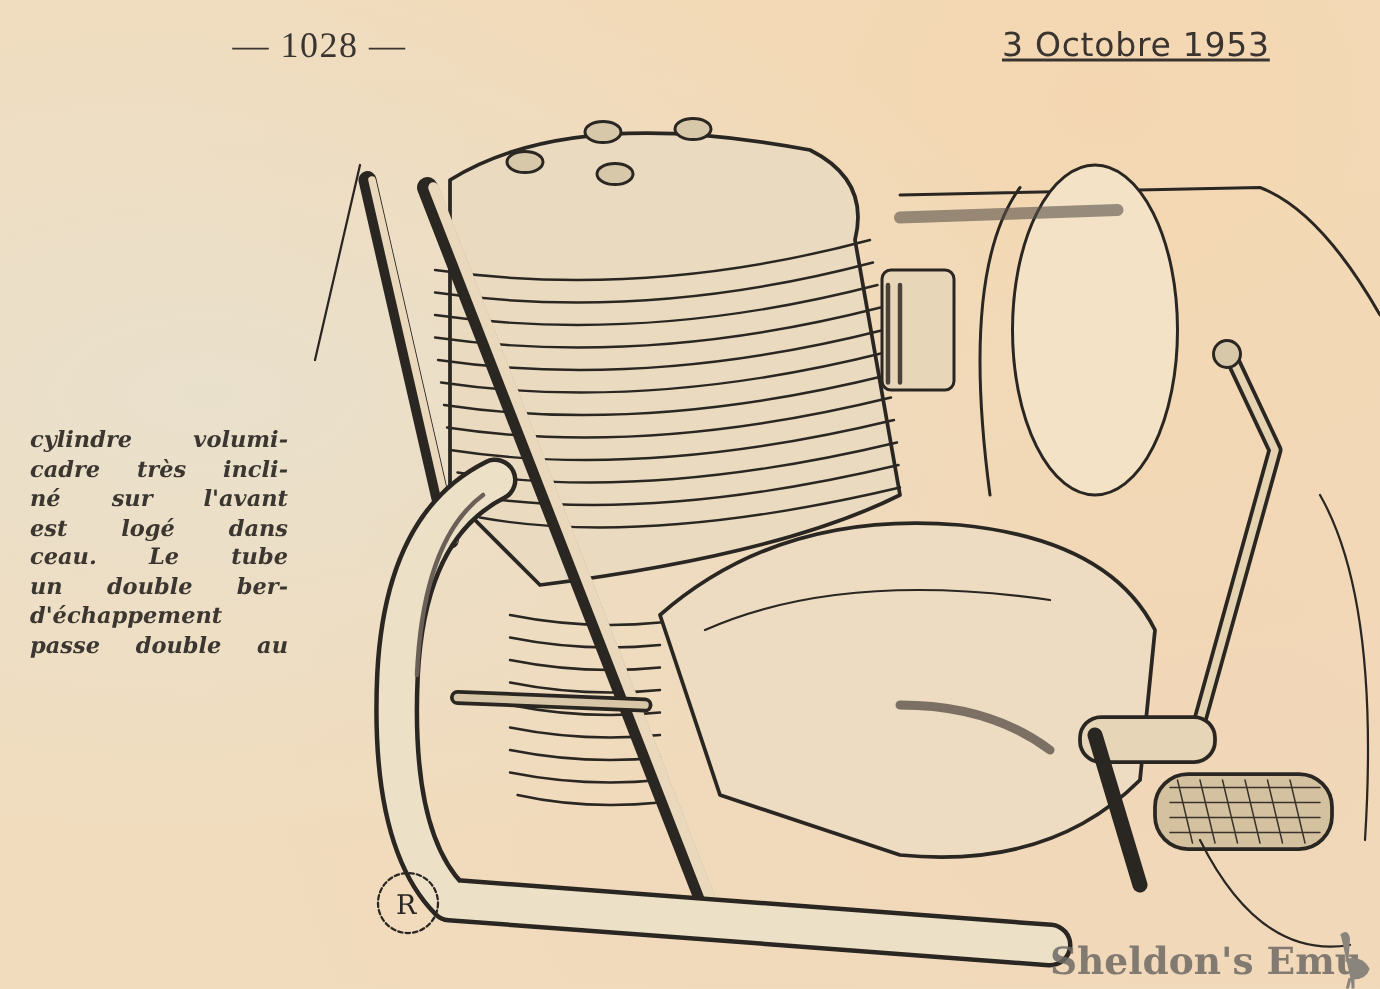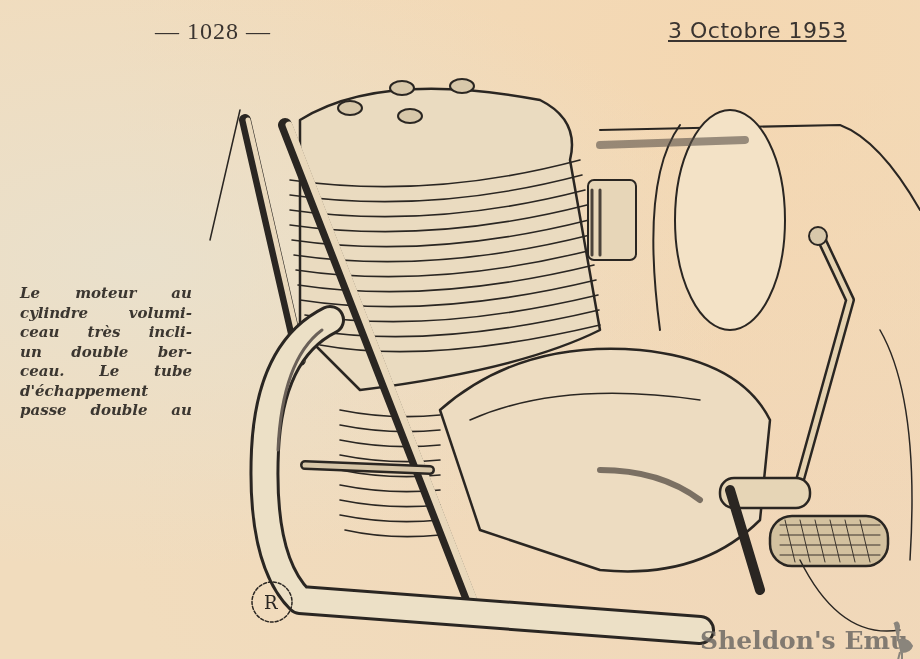--- a/index.html
+++ b/index.html
@@ -35,25 +35,26 @@
   }
   .emu { position:absolute; left:886px; top:620px; width:30px; height:40px; }
 </style>
 </head>
 <body>
 
 <div class="header-left">— 1028 —</div>
 <div class="header-right">3 Octobre 1953</div>
 
 <div class="caption">
-  <span>Le moteur au</span>
   <span>cylindre volumi-</span>
-  <span>ceau très incli-</span>
+  <span>cadre très incli-</span>
+  <span>né sur l'avant</span>
+  <span>est logé dans</span>
+  <span>ceau. Le tube</span>
   <span>un double ber-</span>
-  <span>ceau. Le tube</span>
   <span>d'échappement</span>
   <span>passe double au</span>
 </div>
 
 <svg class="illustration" viewBox="180 70 740 589" xmlns="http://www.w3.org/2000/svg">
   <g fill="none" stroke="#2a2622" stroke-linecap="round" stroke-linejoin="round">
 
     <path d="M600 130 L840 125 Q880 140 920 210" stroke-width="2"></path>
     <ellipse cx="730" cy="220" rx="55" ry="110" stroke-width="2" fill="#f3e2c6"></ellipse>
     <path d="M680 125 Q640 180 660 330" stroke-width="2"></path>

